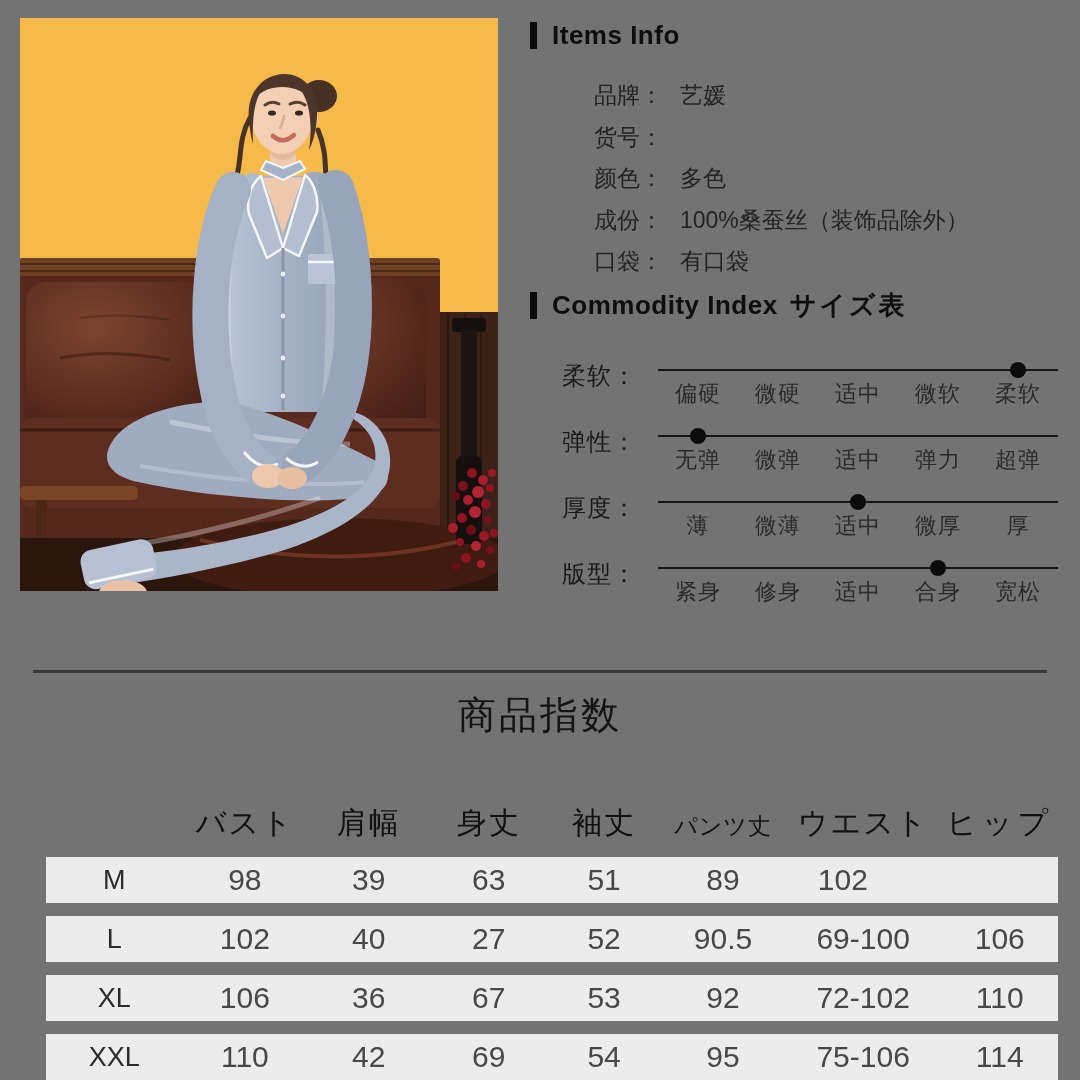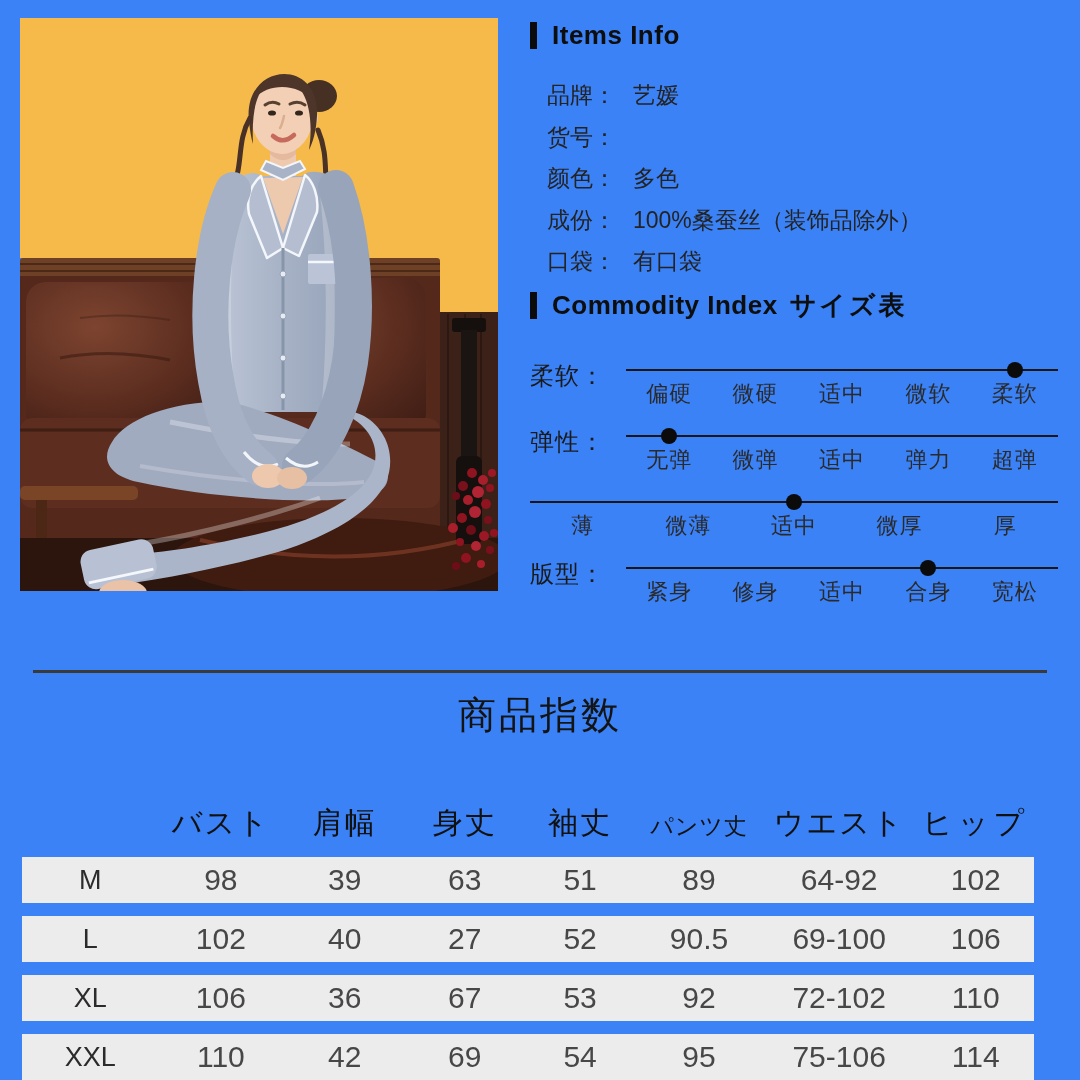--- a/index.html
+++ b/index.html
@@ -7,54 +7,54 @@
     --couch-brown:#54291c;
     --pajama-blue:#aab5c9;
     --berry-red:#a11b28;
     --row-gray:#ececec;
     --ink:#1c1c1c;
     --divider:#3a3a3a;
   }
   *{margin:0;padding:0;box-sizing:border-box;}
   html,body{background:#ffffff;}
   body{font-family:"Liberation Sans","DejaVu Sans",sans-serif;color:var(--ink);}
-  .page{position:relative;width:1080px;height:1080px;background:#3b82f6;overflow:hidden;}
+  .page{position:relative;width:1080px;height:1080px;background:#737373;overflow:hidden;}
 
   
   .photo{position:absolute;left:20px;top:18px;width:478px;height:573px;}
   .photo svg{display:block;width:100%;height:100%;}
 
   
   .info{position:absolute;left:530px;top:20px;width:532px;}
   .section-heading{display:flex;align-items:center;font-weight:bold;font-size:26px;letter-spacing:.5px;color:#0e0e0e;}
   .section-heading .bar{width:7px;height:27px;background:#0b0b0b;margin-right:15px;flex:0 0 auto;}
   .section-heading .cjk{margin-left:12px;letter-spacing:3px;}
 
   #info-rows{margin:24px 0 0 17px;}
   .info-row{display:flex;font-size:23px;line-height:41.5px;color:#232323;}
-  .info-label{width:86px;flex:0 0 auto;}
+  .info-label{width:86px;flex:0 0 auto;margin-left:47px;}
   .info-value{flex:1;}
 
   .commodity{position:absolute;left:530px;top:288px;width:532px;}
   #slider-rows{margin-top:36px;}
-  .slider-row{display:flex;height:66px;}
+  .slider-row{display:flex;height:66px;margin-left:32px;}
   .slider-label{width:96px;flex:0 0 auto;font-size:24px;color:#1a1a1a;letter-spacing:1px;padding-top:1px;}
   .slider{position:relative;flex:1;margin-right:4px;}
   .track{position:absolute;left:0;right:0;top:10px;height:2px;background:#161616;}
   .dot{position:absolute;top:3px;width:16px;height:16px;border-radius:50%;background:#0b0b0b;transform:translateX(-50%);}
   .opts{position:absolute;left:0;right:0;top:20px;display:flex;align-items:flex-end;}
   .opts span{flex:1;text-align:center;font-size:22px;color:#2a2a2a;letter-spacing:1px;}
 
   
   .divider{position:absolute;left:33px;top:670px;width:1014px;height:3px;background:var(--divider);}
 
   
   .size-title{position:absolute;left:0;top:690px;width:100%;text-align:center;
     font-family:"Liberation Serif","DejaVu Serif",serif;font-size:38px;letter-spacing:3px;color:#141414;}
-  .size-table{position:absolute;left:22px;top:800px;width:1012px;}
+  .size-table{position:absolute;left:46px;top:800px;width:1012px;}
   .thead{display:flex;height:44px;align-items:flex-end;}
   .thead .cell{font-family:"Liberation Serif","DejaVu Serif",serif;font-size:30px;color:#111;letter-spacing:2px;text-align:center;}
   .thead .c5{font-size:23px;letter-spacing:1px;padding-bottom:2px;}
   .thead .c7{letter-spacing:5px;}
   .trow{display:flex;height:46px;margin-top:13px;background:var(--row-gray);align-items:center;}
   .trow .cell{font-size:30px;color:#474747;text-align:center;}
   .trow .size-name{font-size:27px;color:#2b2b2b;}
   .c0{width:13.5%;} .c1{width:12.3%;} .c2{width:12.2%;} .c3{width:11.5%;}
   .c4{width:11.3%;} .c5{width:12.2%;} .c6{width:15.5%;} .c7{width:11.5%;}
 </style>
@@ -263,20 +263,21 @@
             <div class="opts">
               <span>无弹</span>
               <span>微弹</span>
               <span>适中</span>
               <span>弹力</span>
               <span>超弹</span>
             </div>
           </div>
         </div>
         <div class="slider-row">
+          <div class="slider-label">厚度：</div>
           <div class="slider">
             <div class="track"></div>
             <div class="dot" style="left: 50%;"></div>
             <div class="opts">
               <span>薄</span>
               <span>微薄</span>
               <span>适中</span>
               <span>微厚</span>
               <span>厚</span>
             </div>
@@ -314,21 +315,20 @@
         <div class="cell c7">ヒップ</div>
       </div>
     <div id="table-body">
         <div class="trow">
           <div class="cell c0 size-name">M</div>
           <div class="cell c1">98</div>
           <div class="cell c2">39</div>
           <div class="cell c3">63</div>
           <div class="cell c4">51</div>
           <div class="cell c5">89</div>
-          <div class="cell c6">64-92</div>
           <div class="cell c7">102</div>
         </div>
         <div class="trow">
           <div class="cell c0 size-name">L</div>
           <div class="cell c1">102</div>
           <div class="cell c2">40</div>
           <div class="cell c3">27</div>
           <div class="cell c4">52</div>
           <div class="cell c5">90.5</div>
           <div class="cell c6">69-100</div>

